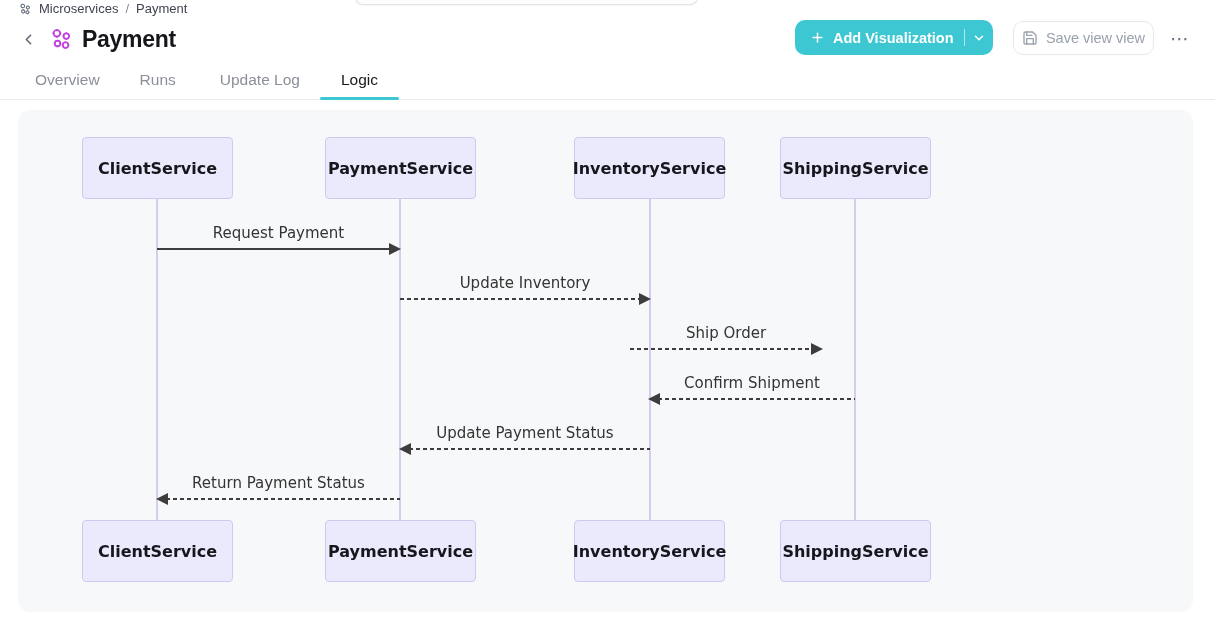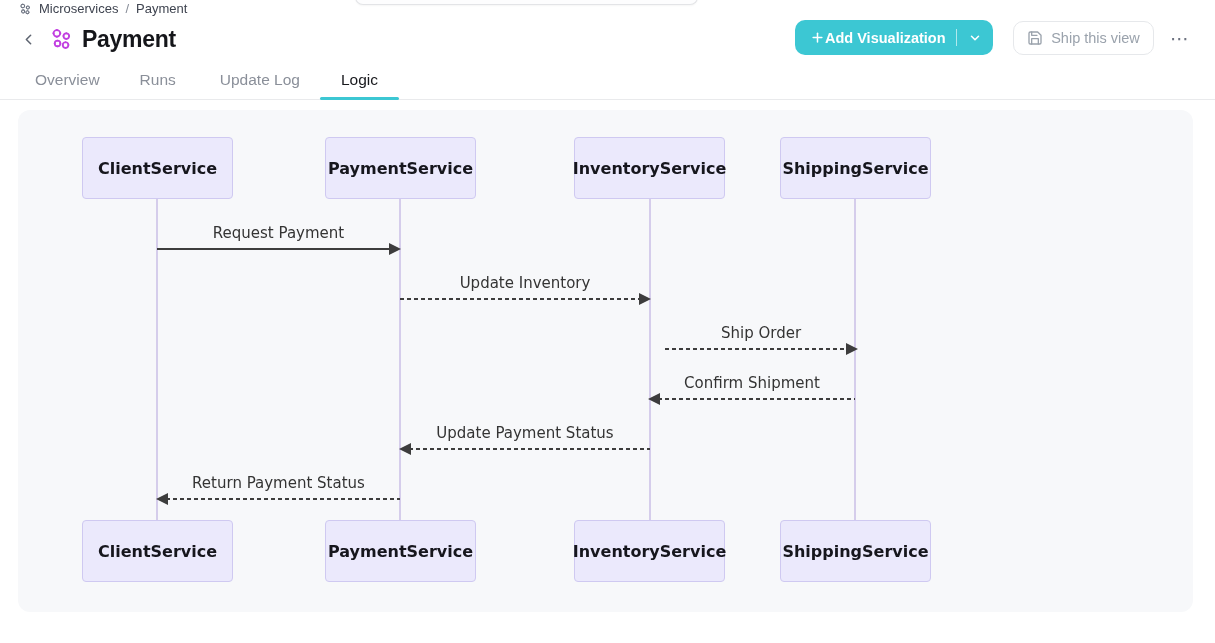--- a/index.html
+++ b/index.html
@@ -41,21 +41,21 @@
   .page-icon { color: var(--page-icon-purple, #C13FE0); display: flex; margin: 0 8px 0 8px; }
   .page-title { font-size: 23px; font-weight: 700; letter-spacing: -0.3px; color: #15161a; }
 
   
   .add-viz-btn {
     position: absolute; left: 795px; top: 20px; width: 198px; height: 35px;
     background: var(--accent-teal, #3CC7D3); border: none; border-radius: 10px;
     display: flex; align-items: center; color: #fff; cursor: pointer;
   }
   .add-viz-main {
-    display: flex; align-items: center; gap: 0; padding: 0 10px 0 15px;
+    display: flex; align-items: center; gap: 8px; padding: 0 10px 0 15px;
     font-size: 14.5px; font-weight: 600; color: #fff; white-space: nowrap;
   }
   .add-viz-divider { width: 1px; height: 17px; background: rgba(255,255,255,.6); }
   .add-viz-caret {
     flex: 1; display: flex; align-items: center; justify-content: center; height: 100%;
     cursor: pointer;
   }
   .save-view-btn {
     position: absolute; left: 1013px; top: 21px; width: 141px; height: 34px;
     background: #fff; border: 1px solid #e6e8eb; border-radius: 10px;
@@ -231,21 +231,21 @@
 </div>
 
 <button class="save-view-btn">
   <span style="display:flex">
     <svg width="16" height="16" viewBox="0 0 24 24" fill="none" stroke="currentColor" stroke-width="2" stroke-linecap="round" stroke-linejoin="round">
         <path d="M19 21H5a2 2 0 0 1-2-2V5a2 2 0 0 1 2-2h11l5 5v11a2 2 0 0 1-2 2z"></path>
         <polyline points="17 21 17 13 7 13 7 21"></polyline>
         <polyline points="7 3 7 8 15 8"></polyline>
       </svg>
   </span>
-  <span>Ship this view</span>
+  <span>Save view view</span>
 </button>
 
 <button class="more-btn">
   <span>⋯</span>
 </button>
 
 <div class="tabs-row">
   <div class="tab t-overview">
     <span>Overview</span>
   </div>
@@ -279,21 +279,21 @@
       <div class="msg-line solid"></div>
       <div class="msg-arrow right"></div>
     </div>
 
     <div class="msg" style="left:382px; top:158px; width:250px">
       <div class="msg-label">Update Inventory</div>
       <div class="msg-line dashed"></div>
       <div class="msg-arrow right"></div>
     </div>
 
-    <div class="msg" style="left:647px; top:208px; width:192px">
+    <div class="msg" style="left:612px; top:208px; width:192px">
       <div class="msg-label">Ship Order</div>
       <div class="msg-line dashed"></div>
       <div class="msg-arrow right"></div>
     </div>
 
     <div class="msg" style="left:631px; top:258px; width:206px">
       <div class="msg-label">Confirm Shipment</div>
       <div class="msg-line dashed" style="left:2px; right:0"></div>
       <div class="msg-arrow left"></div>
     </div>

